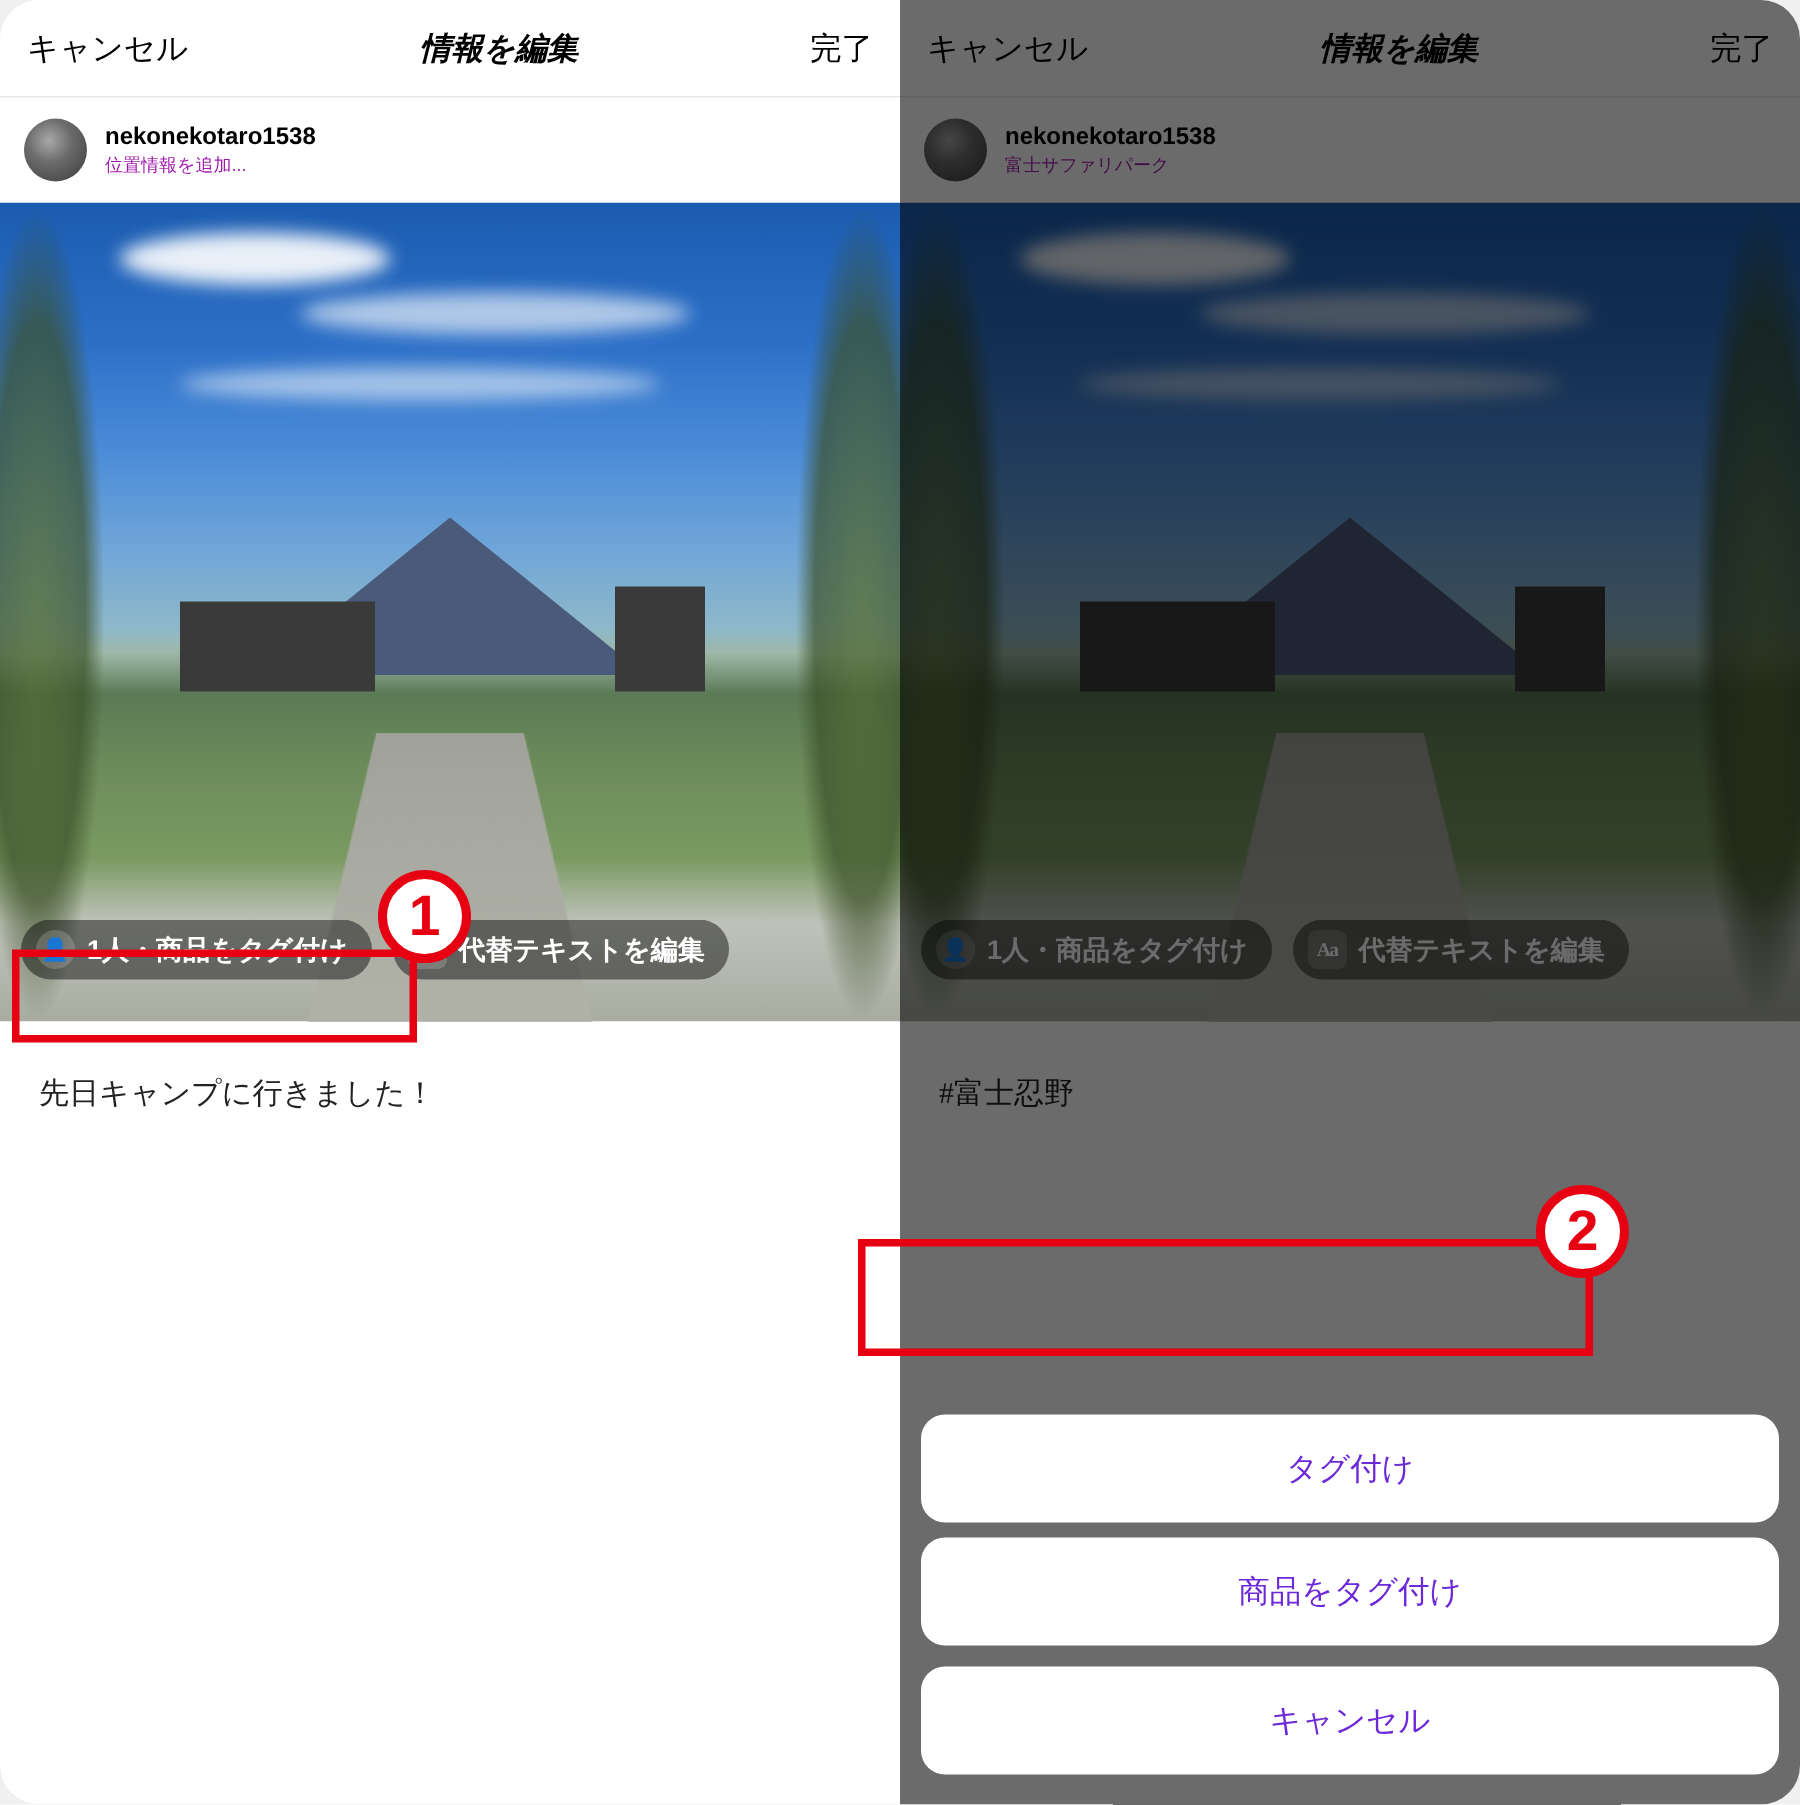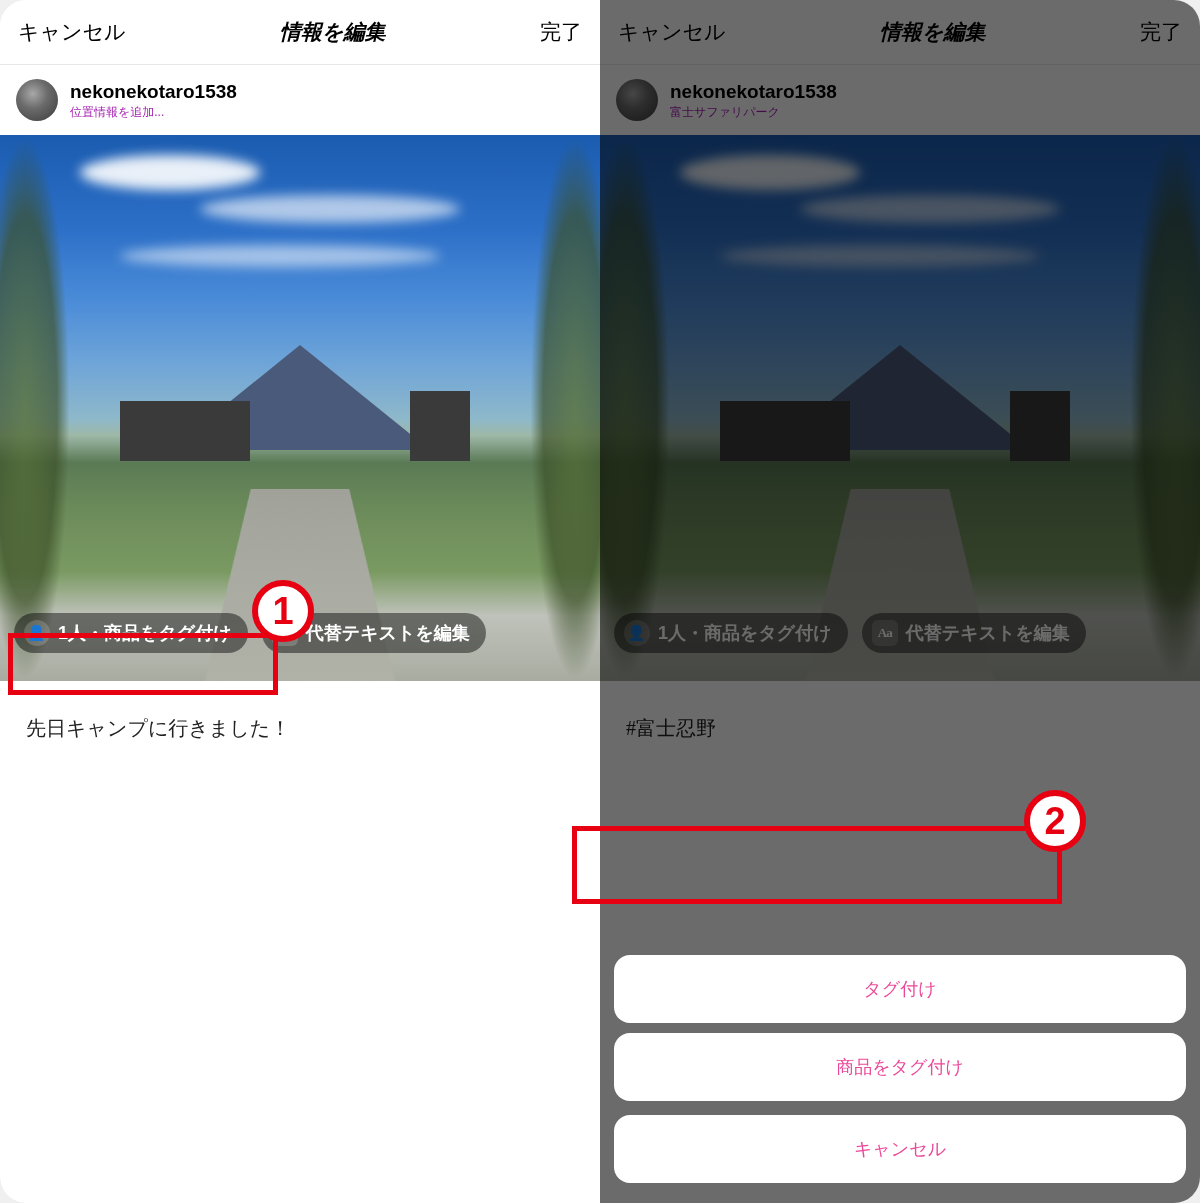--- a/index.html
+++ b/index.html
@@ -43,21 +43,21 @@
       gap: 12px;
     }
     .avatar {
       width: 42px;
       height: 42px;
       border-radius: 50%;
       background: radial-gradient(circle at 40% 35%, #a8a8a8 0%, #6b6b6b 40%, #3a3a3a 100%);
       flex-shrink: 0;
     }
     .user-info { display: flex; flex-direction: column; }
-    .username { font-size: 19px; font-weight: 600; color: #000; line-height: 1.3; }
+    .username { font-size: 16px; font-weight: 600; color: #000; line-height: 1.3; }
     .location { font-size: 12px; color: #a21caf; line-height: 1.3; }
     .photo-container {
       width: 100%;
       height: 546px;
       position: relative;
       overflow: hidden;
     }
     
     .photo-scene {
       position: absolute; inset: 0;
@@ -187,22 +187,22 @@
     .sheet-group {
         display: flex;
         flex-direction: column;
         gap: 10px;
     }
     .sheet-btn {
         background: #fff;
         border-radius: 16px;
         text-align: center;
         padding: 22px 0;
-        font-size: 18px;
-        color: #ec4899;
+        font-size: 21px;
+        color: #6d28d9;
         font-weight: 400;
     }
     
     .anno-box {
         position: absolute;
         border: 5px solid #e60012;
         z-index: 100;
         pointer-events: none;
     }
     .anno-circle {

